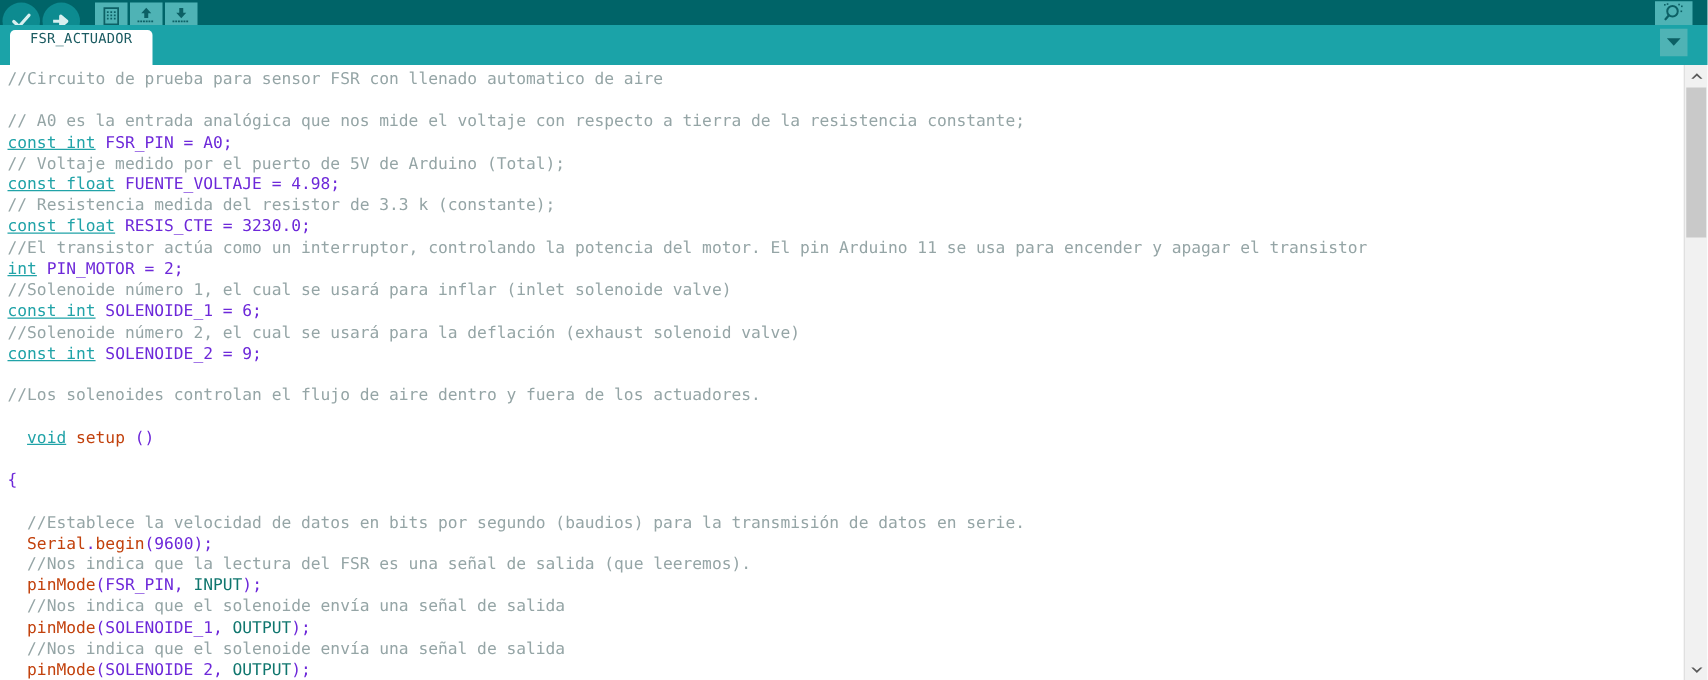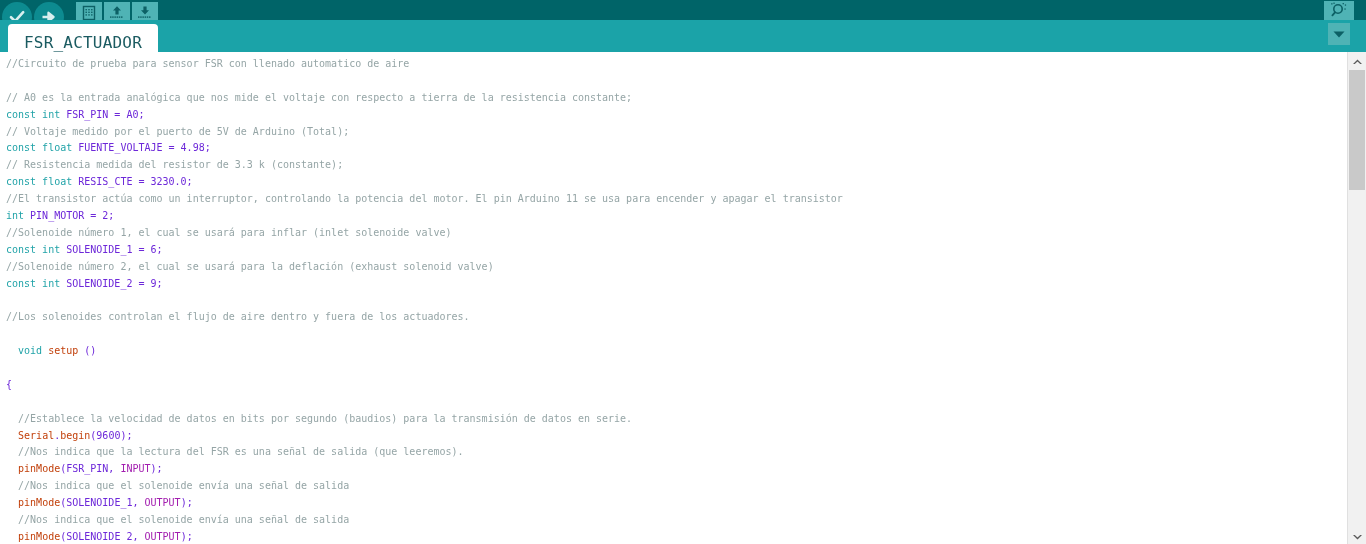--- a/index.html
+++ b/index.html
@@ -88,24 +88,24 @@
     display: flex;
     align-items: flex-end;
     padding-left: 8px;
   }
   .tab {
     height: 28px;
     background: #ffffff;
     border-radius: 4px 4px 0 0;
     padding: 0 16px;
     display: flex;
-    align-items: flex-end;
+    align-items: flex-start;
     color: #1b5b61;
     font-family: "DejaVu Sans Mono", monospace;
-    font-size: 16px;
+    font-size: 11px;
     letter-spacing: 0.2px;
   }
   .tab-menu-btn {
     position: absolute;
     right: 16px;
     top: 3px;
     width: 22px;
     height: 22px;
     background: #4fb3b5;
     display: flex;
@@ -118,32 +118,32 @@
     flex: 1 1 auto;
     position: relative;
     background: #ffffff;
     overflow: hidden;
     display: flex;
   }
   .code {
     flex: 1 1 auto;
     padding: 4px 0 0 6px;
     font-family: "DejaVu Sans Mono", monospace;
-    font-size: 10px;
+    font-size: 13px;
     line-height: 16.9px;
     color: #434f54;
     white-space: pre;
     overflow: hidden;
   }
   .ln { height: 16.9px; }
   .c-comment { color: #95a5a6; }
-  .c-keyword { color: #21a3a8; }
+  .c-keyword { color: #21a3a8; text-decoration: underline; }
   .c-func    { color: #c2410c; }
   .c-number  { color: #6d28d9; }
-  .c-const   { color: #a21caf; margin-top: 37px; }
+  .c-const   { color: #0f766e; margin-top: 37px; }
   .c-plain   { color: #6d28d9; }
 
   
   .vscroll {
     width: 18px;
     flex: 0 0 18px;
     background: #f1f1f1;
     position: relative;
     border-left: 1px solid #e0e0e0;
   }

